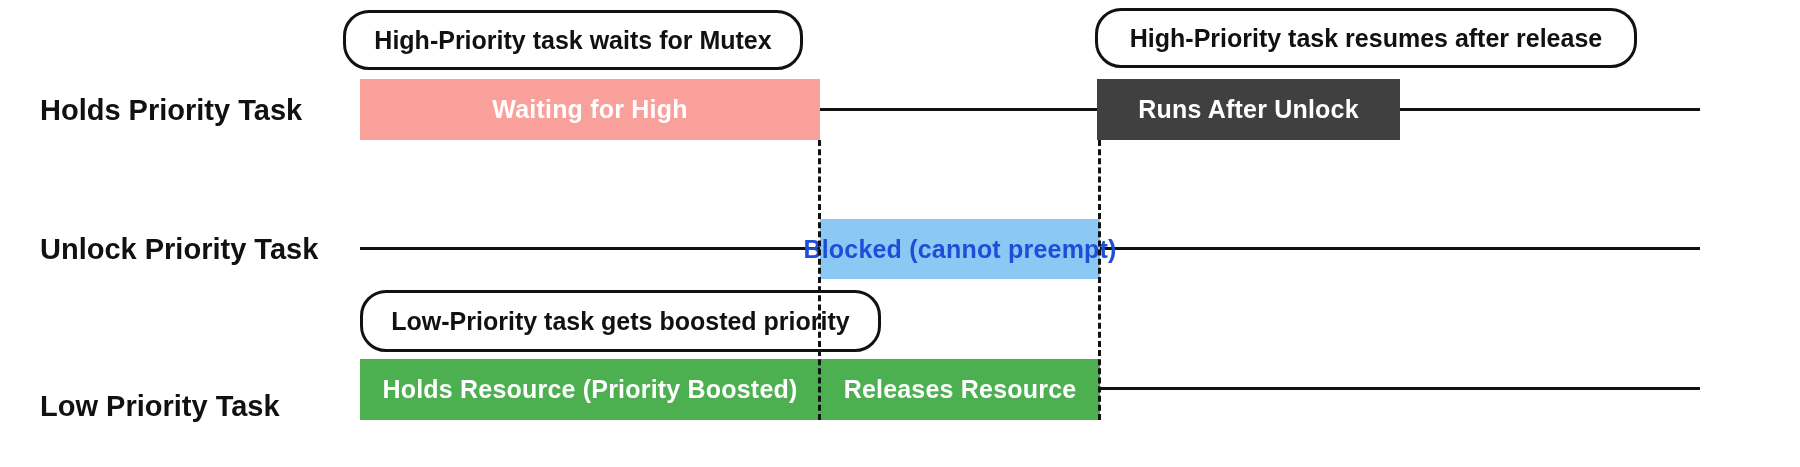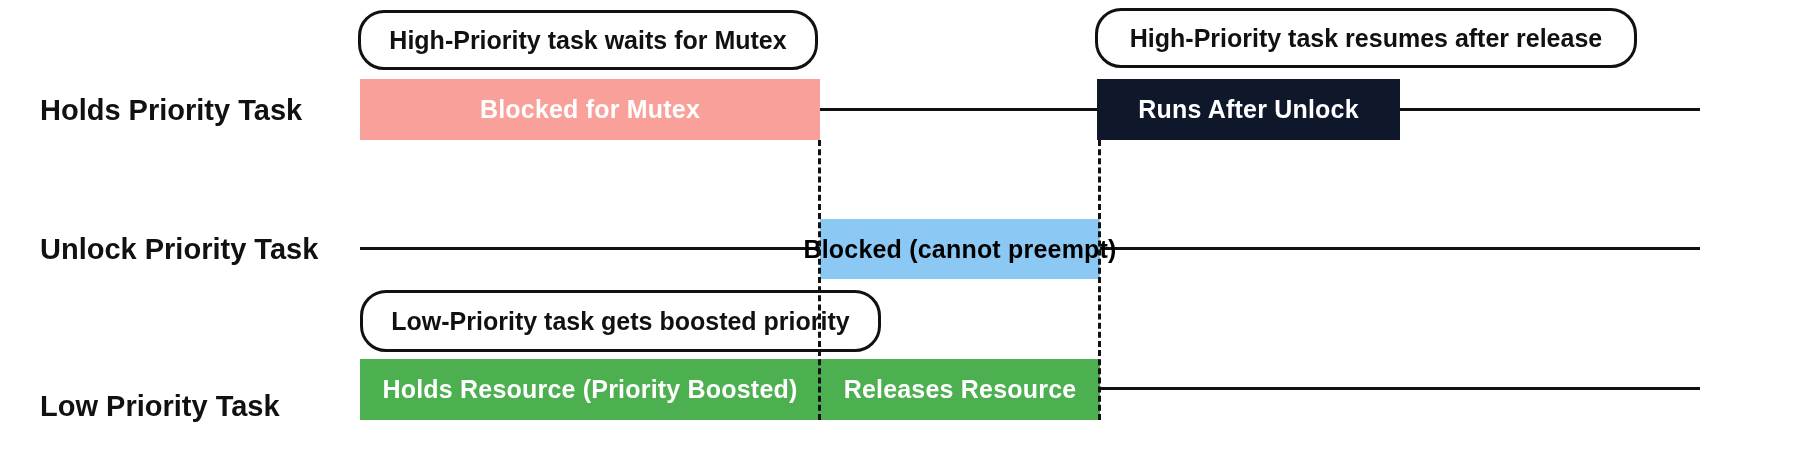--- a/index.html
+++ b/index.html
@@ -26,21 +26,21 @@
     display: flex;
     align-items: center;
     justify-content: center;
     font-weight: 700;
     font-size: 25px;
     color: #ffffff;
     white-space: nowrap;
     z-index: 2;
     letter-spacing: 0.2px;
   }
-  .bar.dark-text { color: #000000; }
+  .bar.dark-text { color: #1d4ed8; }
   .hline {
     position: absolute;
     height: 3px;
     background: #111111;
     z-index: 1;
   }
   .vdash {
     position: absolute;
     width: 0;
     border-left: 3px dashed #111111;
@@ -60,37 +60,37 @@
     white-space: nowrap;
     z-index: 4;
     box-sizing: border-box;
   }
 </style>
 </head>
 <body>
 
 <div class="canvas">
 
-  <div class="callout" style="left:358px; top:10px; width:460px; height:60px;">High-Priority task waits for Mutex</div>
+  <div class="callout" style="left:343px; top:10px; width:460px; height:60px;">High-Priority task waits for Mutex</div>
 
   <div class="callout" style="left:360px; top:290px; width:521px; height:62px;">Low-Priority task gets boosted priority</div>
 
   <div class="callout" style="left:1095px; top:8px; width:542px; height:60px;">High-Priority task resumes after release</div>
 
   <div class="row-label" style="top:94px;">Holds Priority Task</div>
 
   <div class="row-label" style="top:233px;">Unlock Priority Task</div>
 
   <div class="row-label" style="top:390px;">Low Priority Task</div>
 
-  <div class="bar" style="left: 360px; top: 79px; width: 460px; height: 61px; background-color: rgb(249, 160, 154);">Blocked for Mutex</div>
+  <div class="bar" style="left: 360px; top: 79px; width: 460px; height: 61px; background-color: rgb(249, 160, 154);">Waiting for High</div>
 
   <div class="hline" style="left:820px; top:108px; width:279px;"></div>
 
-  <div class="bar" style="left: 1097px; top: 79px; width: 303px; height: 61px; background-color: #0f172a;">Runs After Unlock</div>
+  <div class="bar" style="left: 1097px; top: 79px; width: 303px; height: 61px; background-color: #404040;">Runs After Unlock</div>
 
   <div class="hline" style="left:1400px; top:108px; width:300px;"></div>
 
   <div class="hline" style="left:360px; top:247px; width:462px;"></div>
 
   <div class="bar dark-text" style="left: 820px; top: 219px; width: 280px; height: 60px; background-color: rgb(140, 200, 244);">Blocked (cannot preempt)</div>
 
   <div class="hline" style="left:1100px; top:247px; width:600px;"></div>
 
   <div class="bar" style="left: 360px; top: 359px; width: 460px; height: 61px; background-color: rgb(76, 175, 80);">Holds Resource (Priority Boosted)</div>

